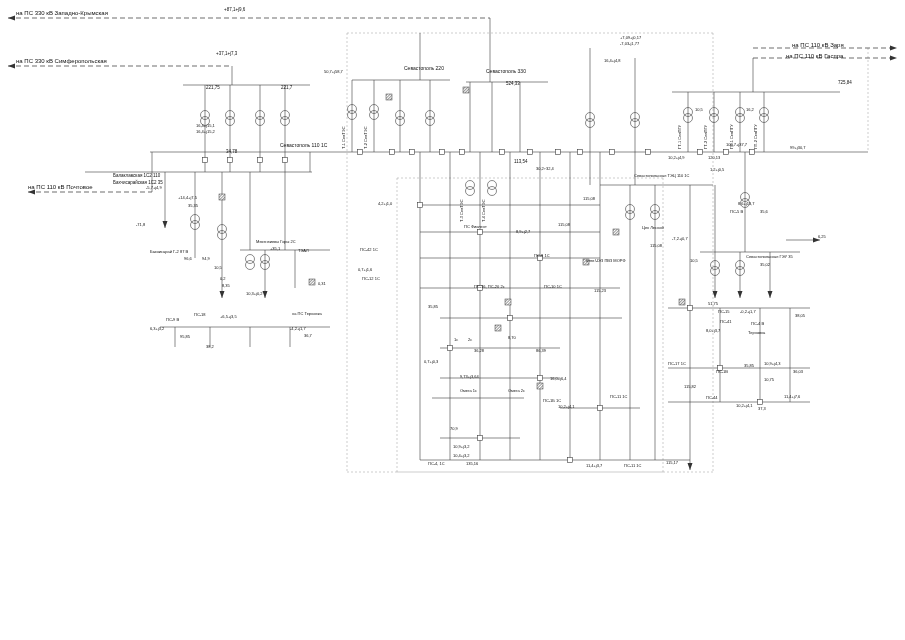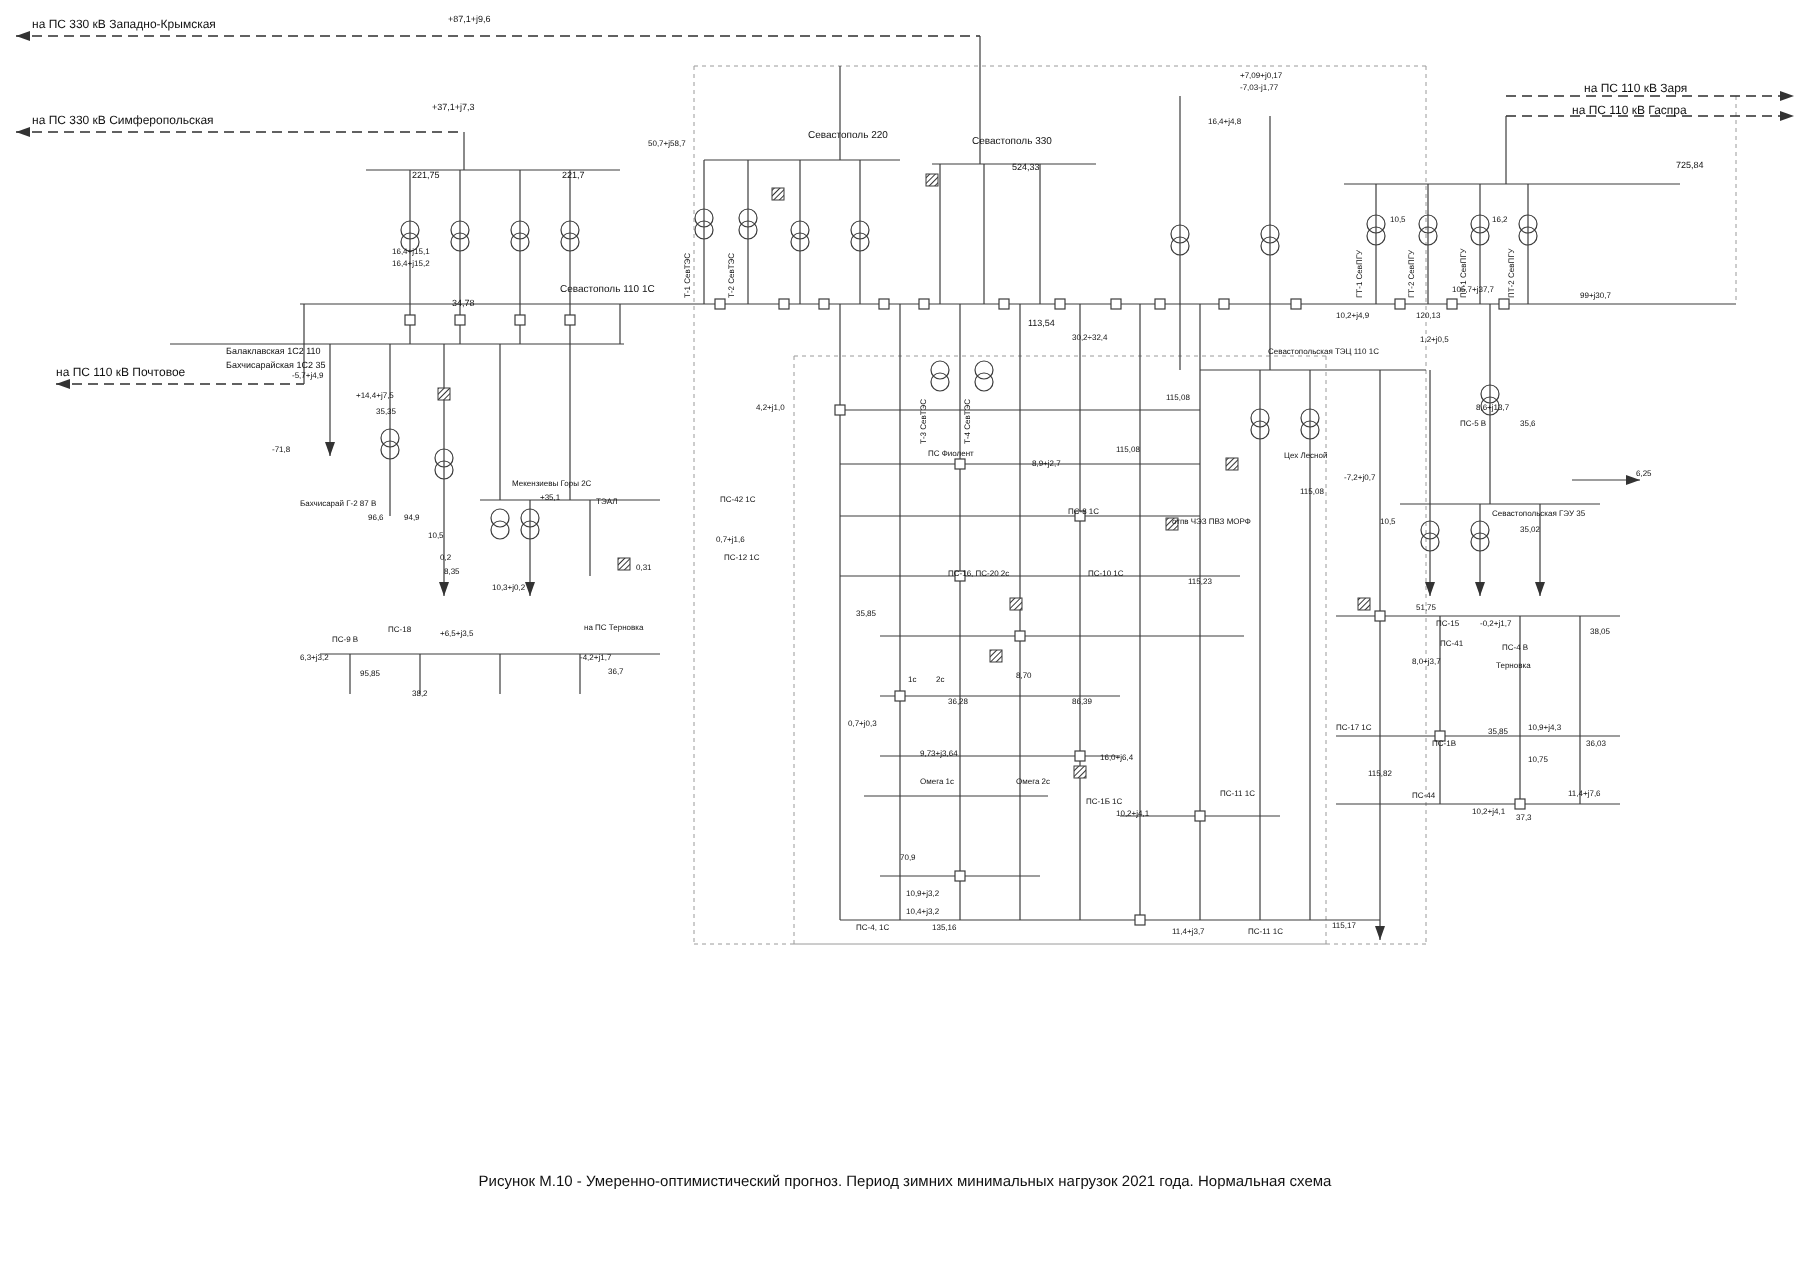--- a/index.html
+++ b/index.html
@@ -361,14 +361,13 @@
       <span style="left: 744px; top: 364px; font-size: 4px;">35,85</span>
       <span style="left: 764px; top: 362px; font-size: 4px;">10,9+j4,3</span>
       <span style="left: 793px; top: 370px; font-size: 4px;">36,03</span>
       <span style="left: 764px; top: 378px; font-size: 4px;">10,75</span>
       <span style="left: 684px; top: 385px; font-size: 4px;">115,82</span>
       <span style="left: 706px; top: 396px; font-size: 4px;">ПС-44</span>
       <span style="left: 736px; top: 404px; font-size: 4px;">10,2+j4,1</span>
       <span style="left: 784px; top: 395px; font-size: 4px;">11,4+j7,6</span>
       <span style="left: 758px; top: 407px; font-size: 4px;">37,3</span>
     </div>
-  <div id="caption">Рисунок М.10 - Умеренно-оптимистический прогноз. Период зимних минимальных нагрузок 2021 года. Нормальная схема</div>
 </div>
 
 </body></html>

